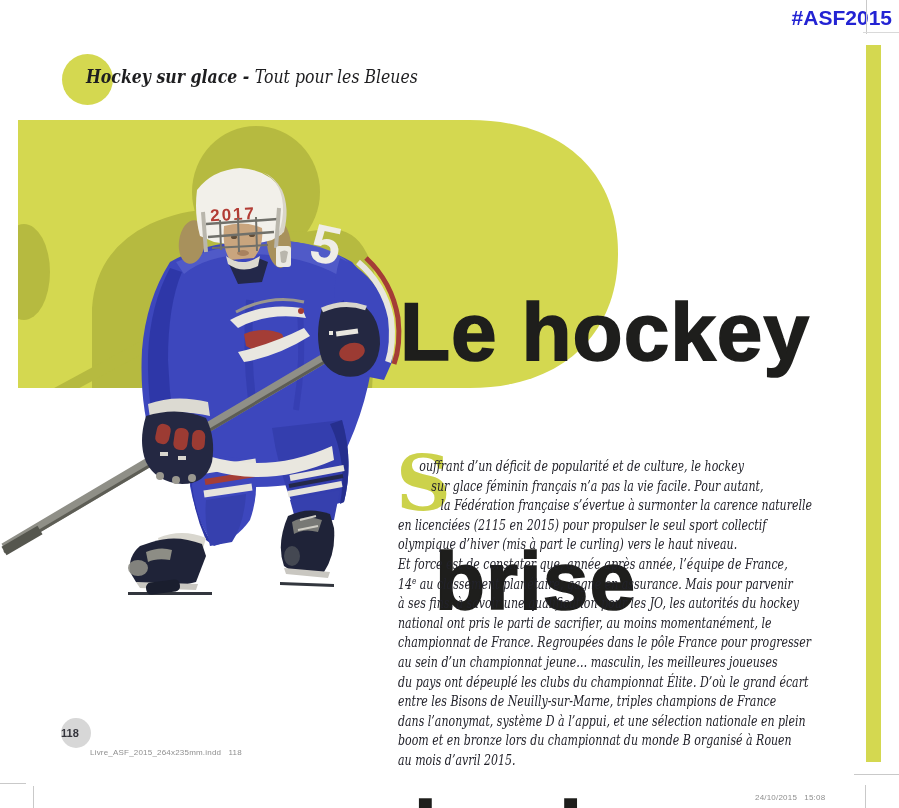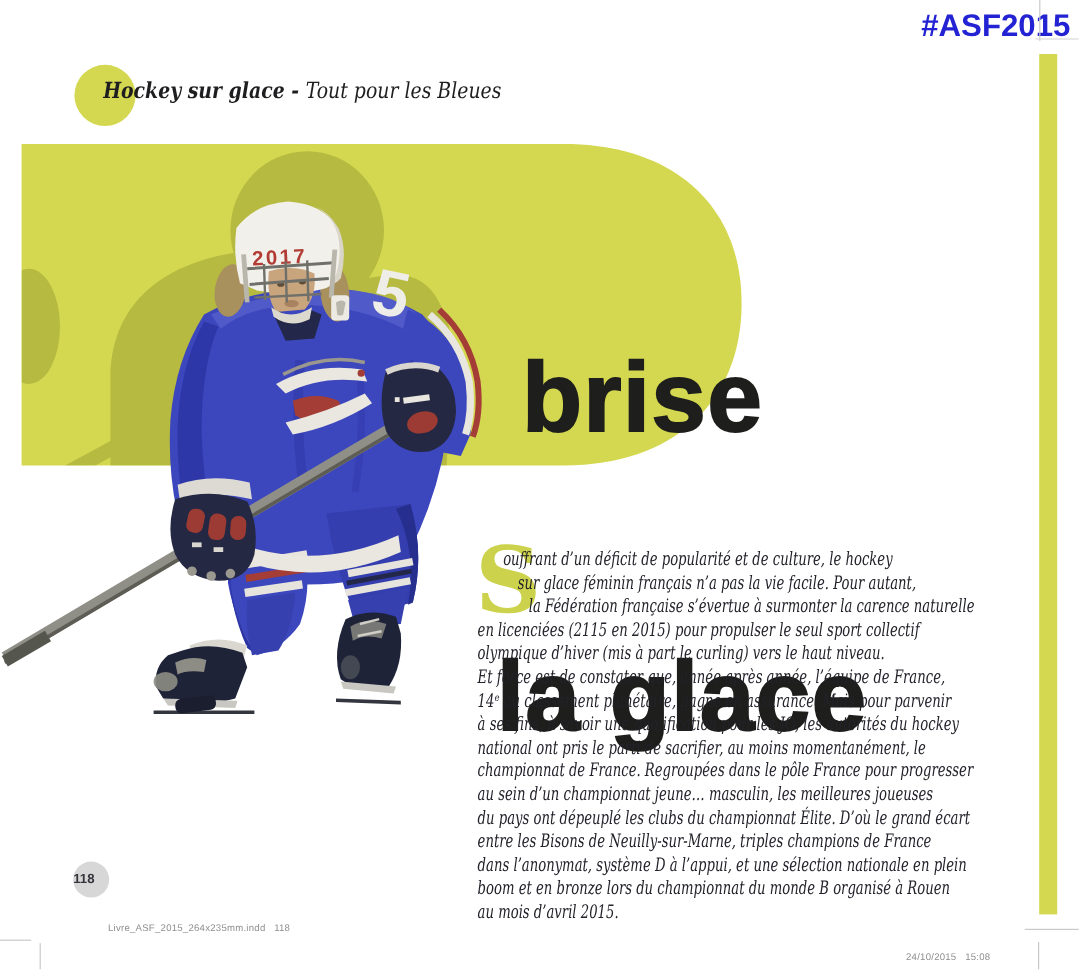--- a/index.html
+++ b/index.html
@@ -4,21 +4,21 @@
 <style>
   html,body{margin:0;padding:0;}
   body{
     width:899px;height:808px;position:relative;overflow:hidden;
     background:#ffffff;font-family:"Liberation Sans",sans-serif;
   }
   .abs{position:absolute;}
 
   
   .hashtag{
-    top:6px;right:7px;font-size:26px;font-weight:bold;color:#2323d3;
+    top:6px;right:7px;font-size:21px;font-weight:bold;color:#2323d3;
     letter-spacing:0px;
   }
 
   
   .kicker-circle{
     left:62px;top:54px;width:51px;height:51px;border-radius:50%;
     background:#d4d850;
   }
   .kicker{
     left:86px;top:66px;font-family:"DejaVu Serif",serif;font-style:italic;
@@ -57,21 +57,21 @@
 
   
   .pagenum{
     left:61px;top:718px;width:30px;height:30px;border-radius:50%;
     background:#d7d7d7;text-align:left;line-height:30px;
     font-size:11px;font-weight:bold;color:#35353c;
   }
 
   
   .slug{font-size:8px;color:#8f8f8f;white-space:pre;letter-spacing:0.2px;}
-  .slug-left{left:42px;top:769px;padding-left:48px;}
+  .slug-left{left:42px;top:748px;padding-left:48px;}
   .slug-right{left:755px;top:793px;}
 
   
   .mark{background:#c9c9c9;}
   .bleed-strip{left:866px;top:45px;width:15px;height:717px;background:#d4d850;}
   .cm-tr-v{left:866px;top:0;width:1px;height:34px;}
   .cm-tr-h{left:863px;top:32px;width:36px;height:1px;background:#d9d9d9;}
   .cm-bl-h{left:0;top:783px;width:26px;height:1px;}
   .cm-bl-v{left:33px;top:786px;width:1px;height:22px;}
   .cm-br-h{left:854px;top:774px;width:45px;height:1px;}
@@ -213,20 +213,21 @@
     <rect x="146" y="581" width="34" height="12" rx="5" fill="#1a1e2e" transform="rotate(-7 163 587)"></rect>
   </g>
 </svg>
 
 <div class="abs hashtag">#ASF2015</div>
 
 <div class="abs kicker-circle"></div>
 <div class="abs kicker"><span class="bold">Hockey sur glace - </span><span>Tout pour les Bleues</span></div>
 
 <div class="abs title">
+  <div class="t1">Le hockey</div>
   <div class="t2">brise</div>
   <div class="t3">la glace</div>
 </div>
 
 <div class="abs dropcap">S</div>
 <div class="abs article">
     <div class="bodyline ind0">ouffrant d’un déficit de popularité et de culture, le hockey</div>
     <div class="bodyline ind1">sur glace féminin français n’a pas la vie facile. Pour autant,</div>
     <div class="bodyline ind2">la Fédération française s’évertue à surmonter la carence naturelle</div>
     <div class="bodyline ind3">en licenciées (2115 en 2015) pour propulser le seul sport collectif</div>

